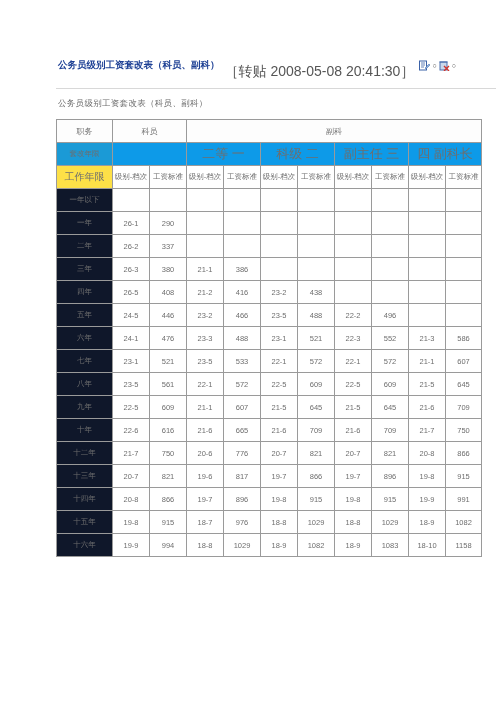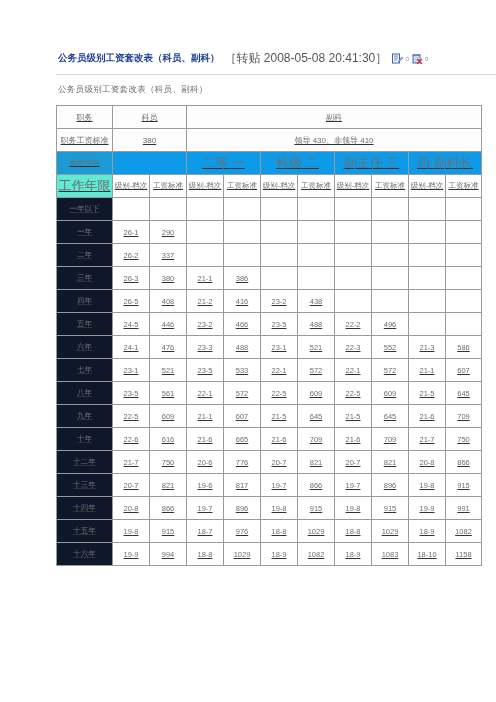--- a/index.html
+++ b/index.html
@@ -21,42 +21,41 @@
     border-bottom:1px solid #d8d8d8;
     white-space:nowrap;
   }
   .title-text{
     font-weight:bold;
     font-size:9.5px;
     color:#1c3f94;
     letter-spacing:0px;
   }
   .title-meta{
-    font-size:12px;color:#555;
+    font-size:14px;color:#555;margin-top:13px;
   }
   .icon-group{display:inline-flex;align-items:center;gap:2px;}
   .mini-icon{display:inline-block;width:11px;height:11px;position:relative;vertical-align:middle;}
   .mini-icon svg{display:block;}
   .icon-sup{font-size:7px;color:#444;}
 
   
   .subtitle{
     padding:9px 2px 9px 2px;
     font-size:8.5px;
     color:#6b6b6b;
     letter-spacing:0.3px;
   }
 
   
   table.salary{
     border-collapse:collapse;
     width:390px;
     table-layout:fixed;
     font-size:7.5px;
-    text-decoration:underline;
   }
   table.salary td{
     border:1px solid #9a9a9a;
     height:22px;
     text-align:center;
     vertical-align:middle;
     color:#6e6e6e;
     padding:0 1px;
     overflow:hidden;
     white-space:nowrap;
@@ -72,24 +71,24 @@
     border:1px solid #ffffff;
     font-size:7.5px;
   }
   td.blue-bright{
     background:#0d9ae8;
     color:#0b82c6;
     border:1px solid #ffffff;
     font-size:13px;
   }
   td.blue-bright2{
-    background:#5eead4;
+    background:#fde047;
     color:#0b86cc;
     border:1px solid #ffffff;
-    font-size:13px;
+    font-size:10px;
   }
   td.sub-head{
     background:#ffffff;
     color:#4a4a4a;
     font-size:7.5px;
     height:19px;
   }
   td.rowlabel{
     background:#0f172a;
     color:#1a8cc4;
@@ -147,25 +146,20 @@
           <col style="width:36px">
       </colgroup>
       <tbody>
 
         <tr>
           <td class="head-plain">职务</td>
           <td class="head-plain" colspan="2">科员</td>
           <td class="head-plain" colspan="8">副科</td>
         </tr>
 
-        <tr>
-          <td class="head-plain">职务工资标准</td>
-          <td class="head-plain" colspan="2">380</td>
-          <td class="head-plain" colspan="8">领导 430、非领导 410</td>
-        </tr>
 
         <tr>
           <td class="blue-dark">套改年限</td>
           <td class="blue-bright" colspan="2"></td>
           <td class="blue-bright" colspan="2">二等 一</td>
           <td class="blue-bright" colspan="2">科级 二</td>
           <td class="blue-bright" colspan="2">副主任 三</td>
           <td class="blue-bright" colspan="2">四 副科长</td>
         </tr>
 

